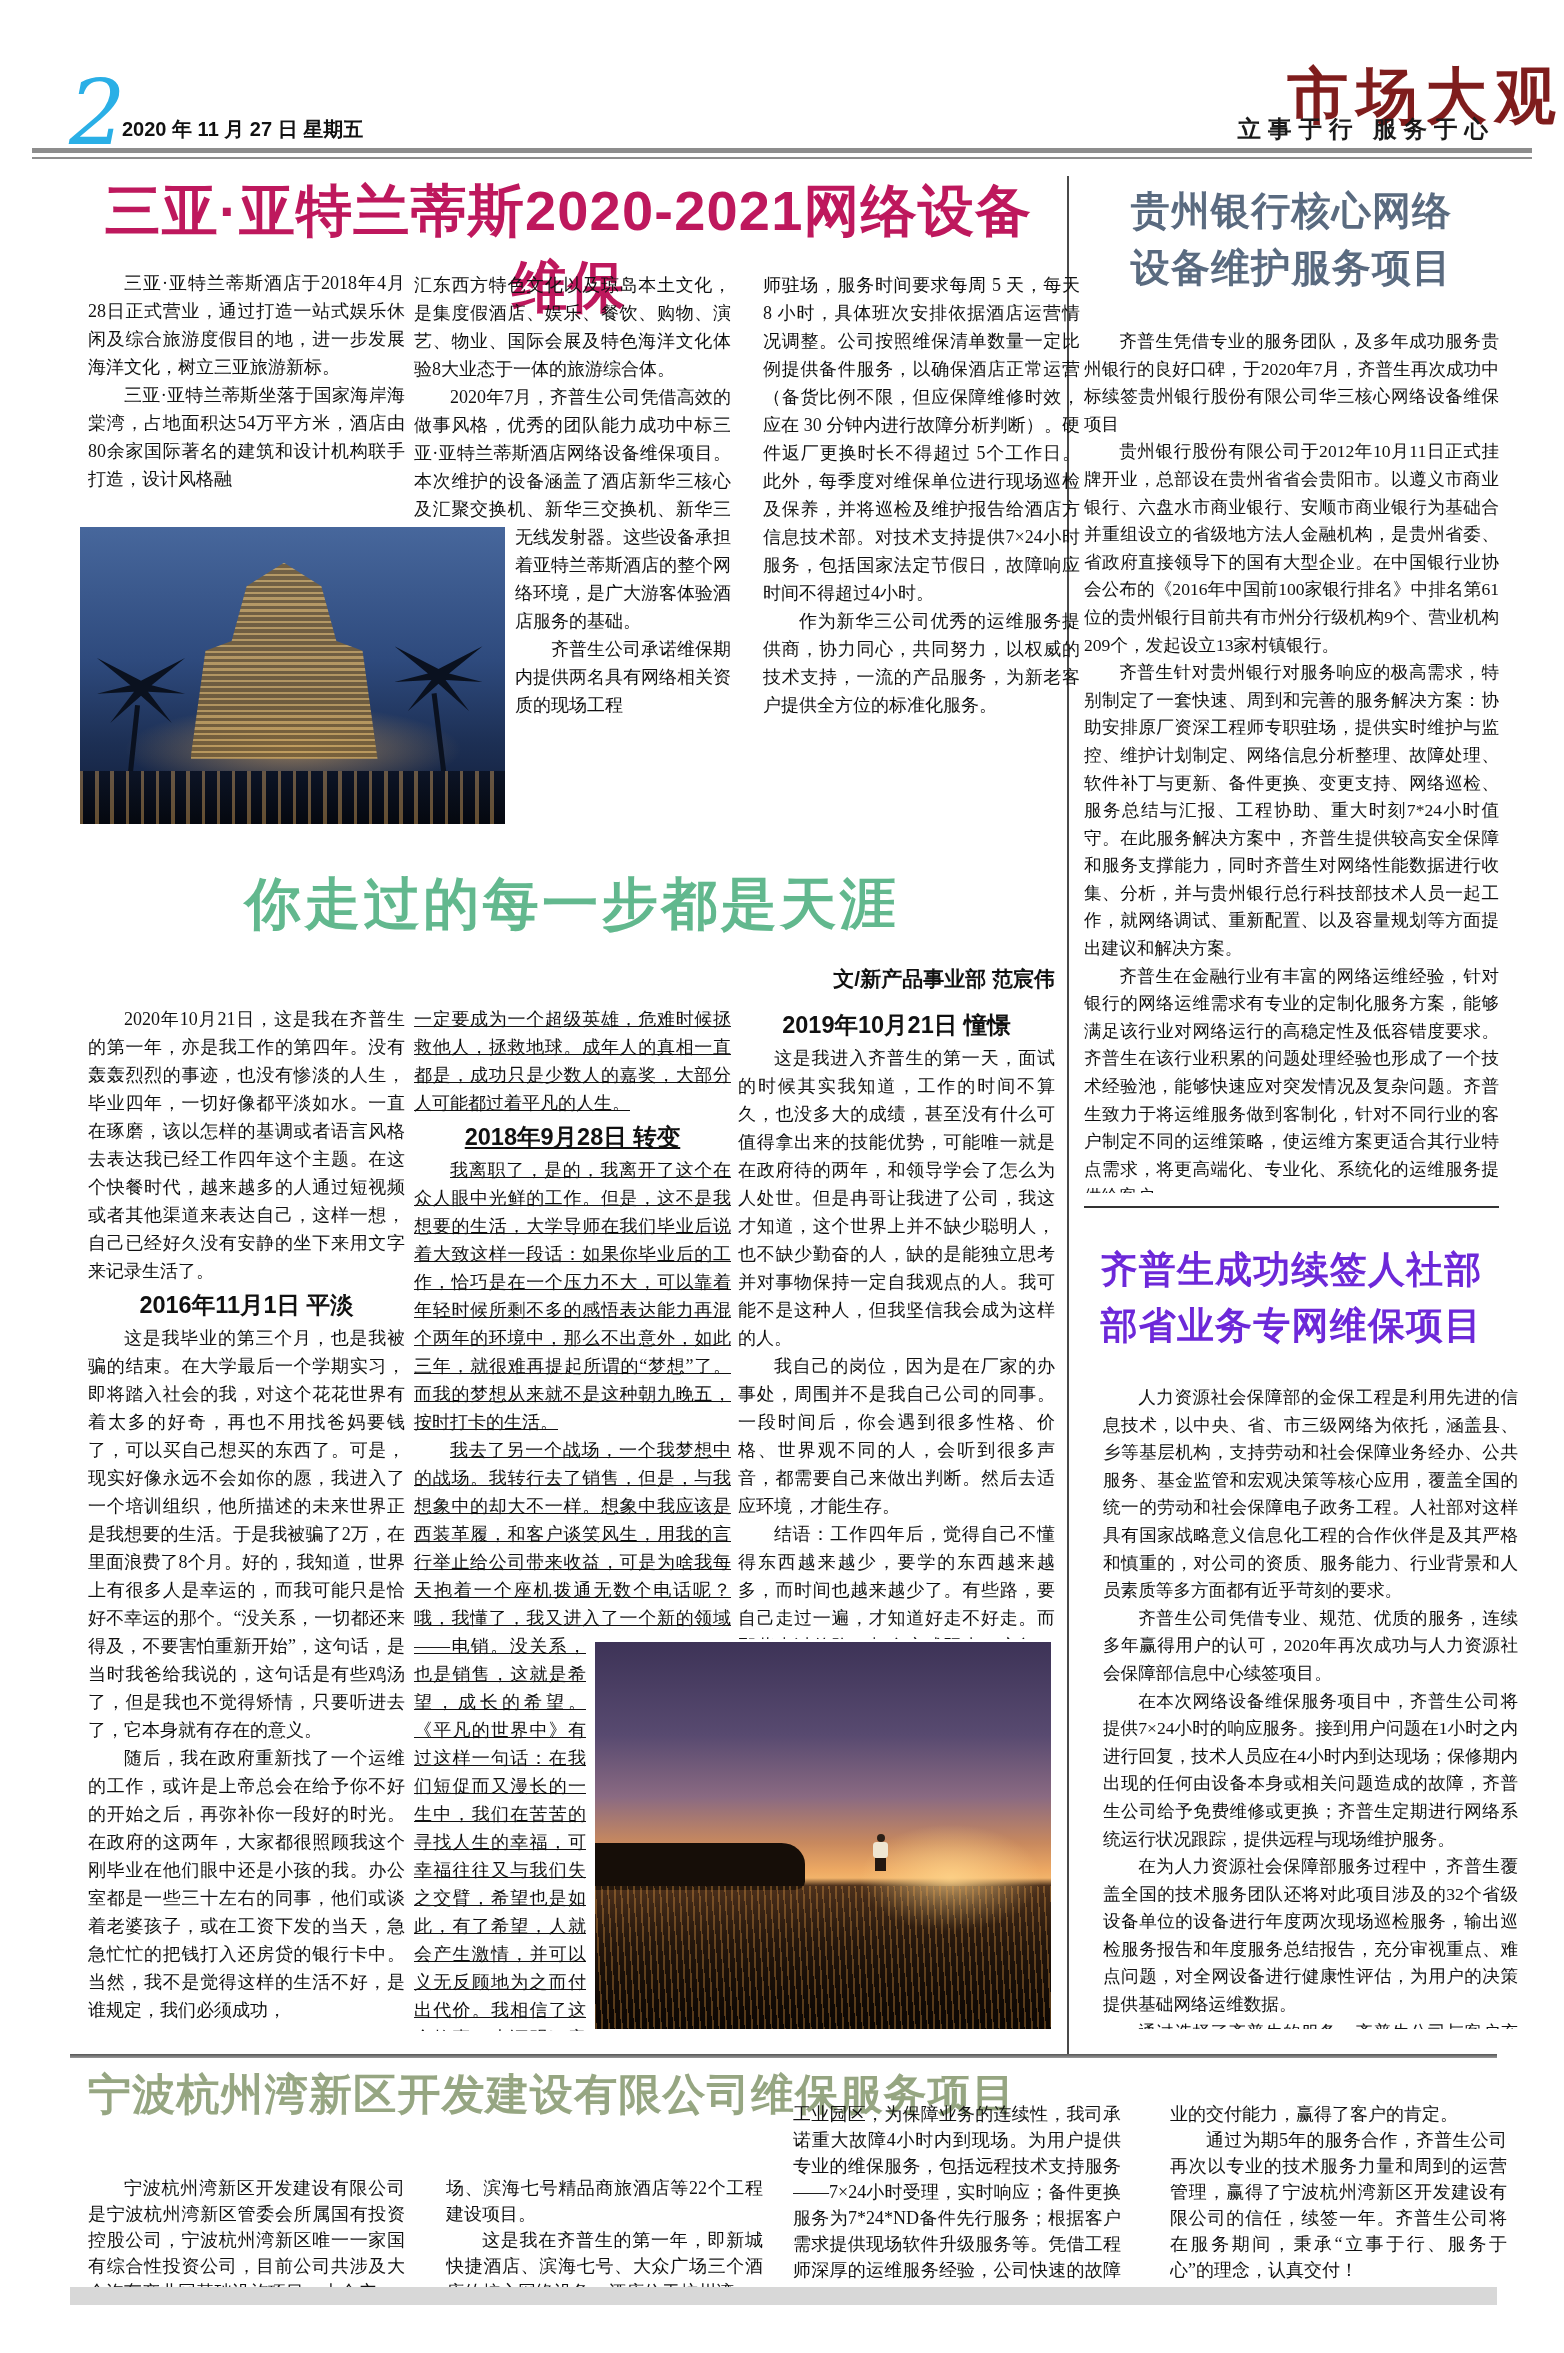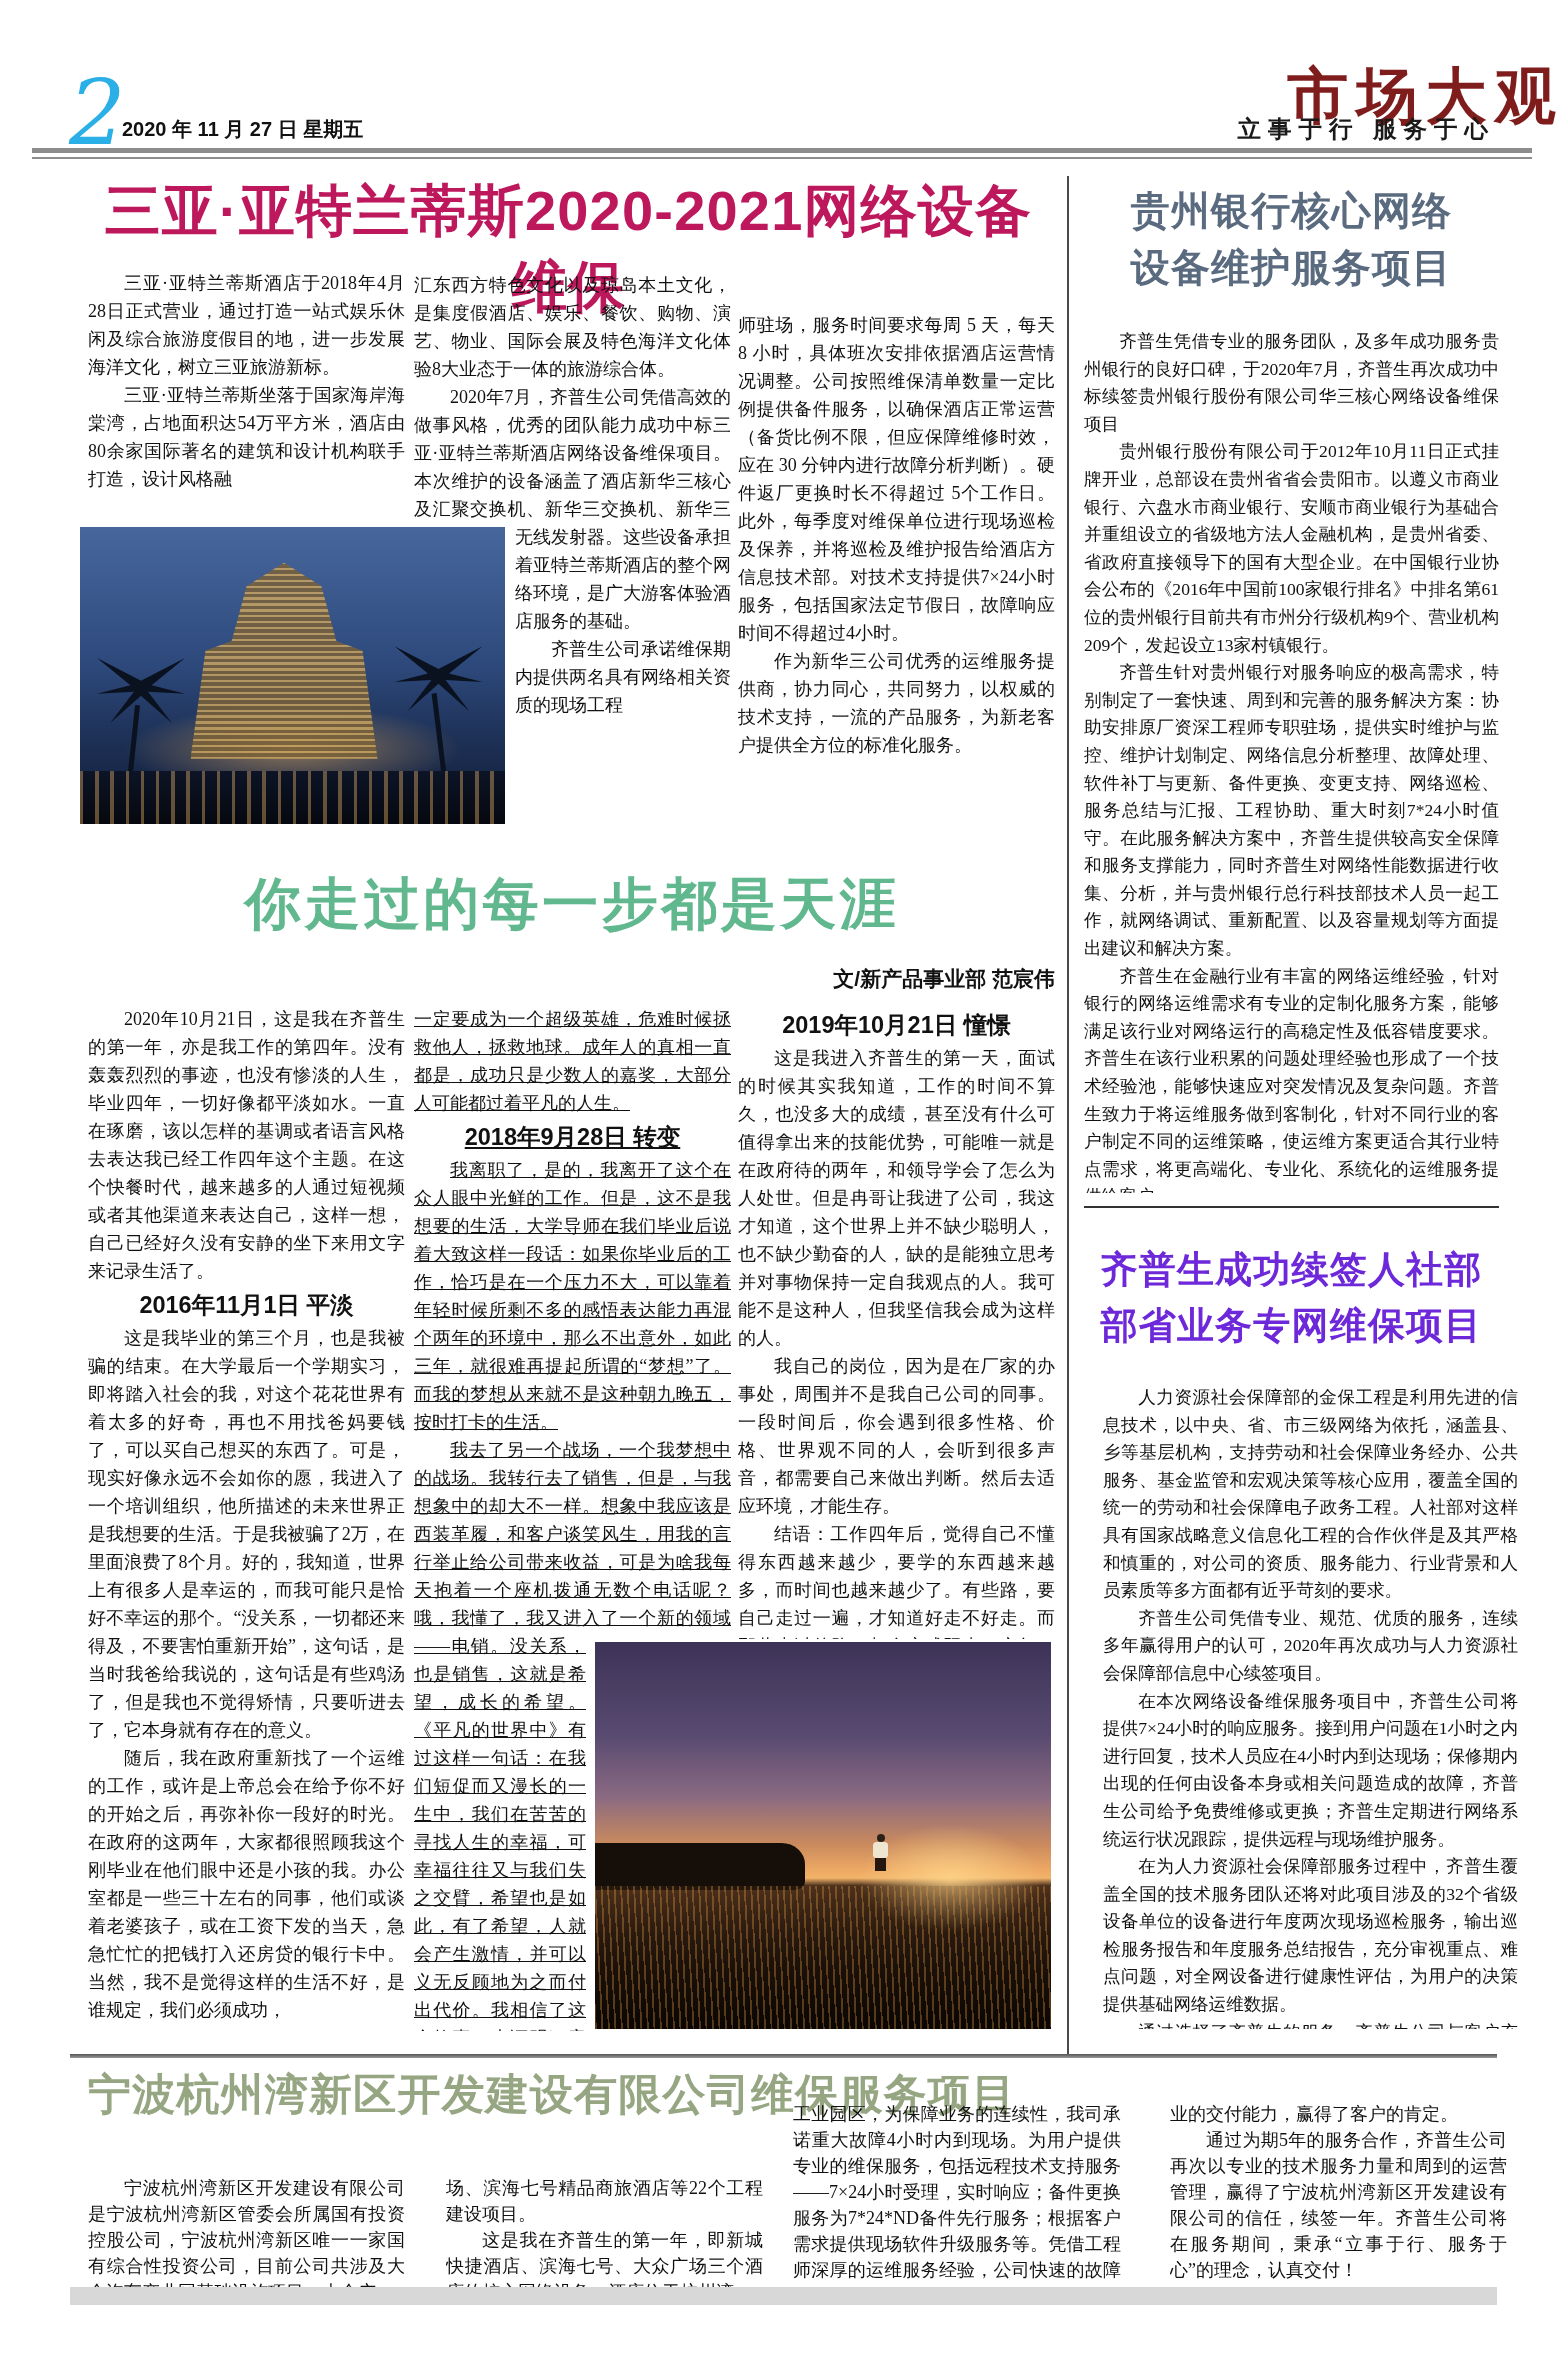--- a/index.html
+++ b/index.html
@@ -92,21 +92,21 @@
       <p class="ind">三亚·亚特兰蒂斯坐落于国家海岸海棠湾，占地面积达54万平方米，酒店由80余家国际著名的建筑和设计机构联手打造，设计风格融</p>
     </div>
 
   <div class="abs col" style="left:414px;top:271px;width:317px;height:556px;">
     <div class="fspL1"></div>
     <div class="fspL2"></div>
   <p>汇东西方特色文化以及琼岛本土文化，是集度假酒店、娱乐、餐饮、购物、演艺、物业、国际会展及特色海洋文化体验8大业态于一体的旅游综合体。</p>
       <p class="ind">2020年7月，齐普生公司凭借高效的做事风格，优秀的团队能力成功中标三亚·亚特兰蒂斯酒店网络设备维保项目。本次维护的设备涵盖了酒店新华三核心及汇聚交换机、新华三交换机、新华三无线发射器。这些设备承担着亚特兰蒂斯酒店的整个网络环境，是广大游客体验酒店服务的基础。</p>
       <p class="ind">齐普生公司承诺维保期内提供两名具有网络相关资质的现场工程</p>
     </div>
-  <div class="abs col" style="left:738px;top:271px;width:317px;height:556px;margin-top:40px;">
+  <div class="abs col" style="left:763px;top:271px;width:317px;height:556px;">
       <p>师驻场，服务时间要求每周 5 天，每天 8 小时，具体班次安排依据酒店运营情况调整。公司按照维保清单数量一定比例提供备件服务，以确保酒店正常运营（备货比例不限，但应保障维修时效，应在 30 分钟内进行故障分析判断）。硬件返厂更换时长不得超过 5个工作日。此外，每季度对维保单位进行现场巡检及保养，并将巡检及维护报告给酒店方信息技术部。对技术支持提供7×24小时服务，包括国家法定节假日，故障响应时间不得超过4小时。</p>
       <p class="ind">作为新华三公司优秀的运维服务提供商，协力同心，共同努力，以权威的技术支持，一流的产品服务，为新老客户提供全方位的标准化服务。</p>
     </div>
 
   <div class="abs photo1" style="left:80px;top:527px;width:425px;height:297px;">
     <div class="p1-glow"></div>
     <div class="p1-tower"></div>
     <div class="palmtrunk" style="left:12%;bottom:14%;height:26%;transform:rotate(6deg);"></div>
     <div class="palmhead" style="left:4%;bottom:34%;"></div>
     <div class="palmtrunk" style="left:84%;bottom:14%;height:30%;transform:rotate(-7deg);"></div>

